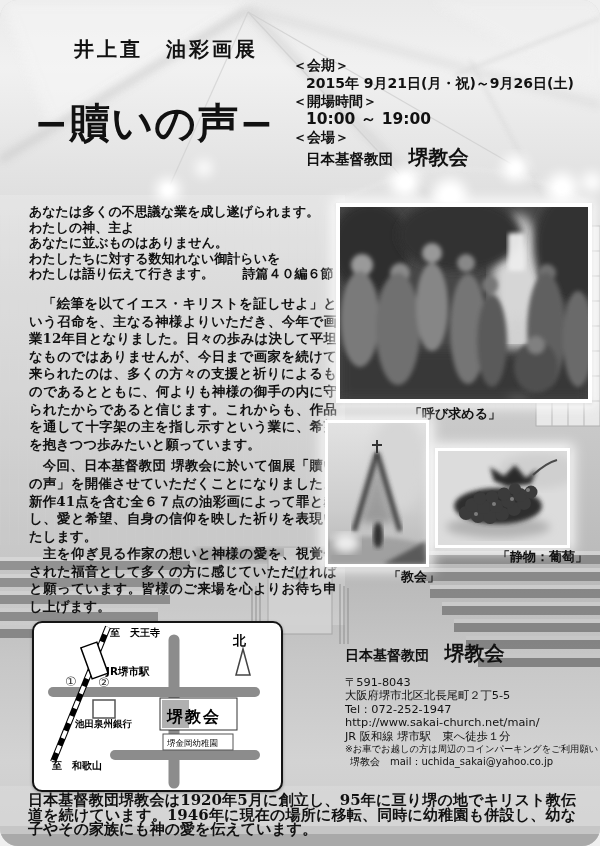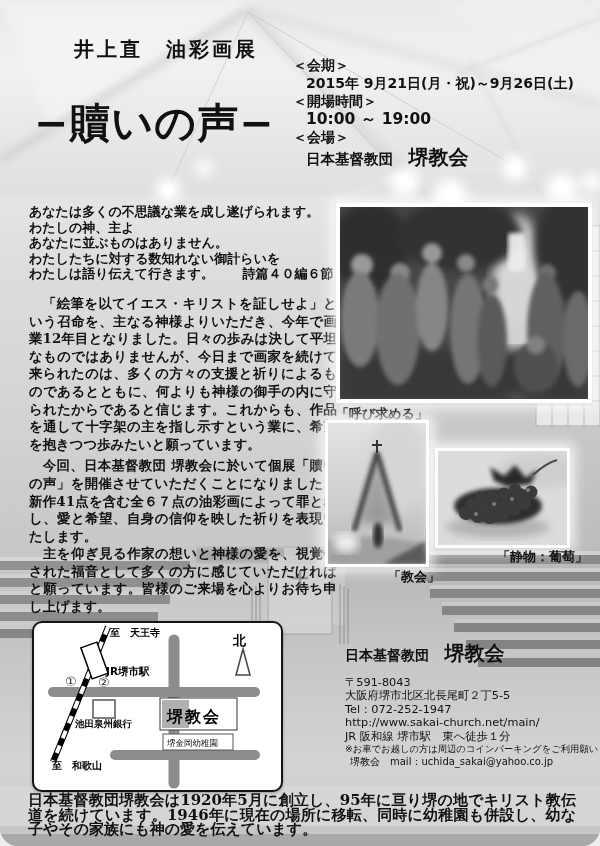--- a/index.html
+++ b/index.html
@@ -29,21 +29,21 @@
   .psalm .cite{margin-left:24px;}
   .para{margin:0;font-size:13.4px;font-weight:600;line-height:17.6px;text-align:justify;}
   .para.first{margin-top:13px;}
   .para.second{margin-top:4px;}
   
   .frame{background:#fff;box-shadow:0 0 12px 4px rgba(255,255,255,.9),0 1px 3px rgba(0,0,0,.25);line-height:0;}
   .f1{left:336px;top:203px;padding:4px;}
   .f2{left:325px;top:420px;padding:3px;}
   .f3{left:435px;top:448px;padding:3px;}
   .caption{font-size:13px;font-weight:600;white-space:nowrap;}
-  .c1{left:336px;top:405px;width:238px;text-align:left;}
+  .c1{left:336px;top:405px;width:238px;text-align:center;}
   .c2{left:388px;top:568px;}
   .c3{left:497px;top:548px;}
   
   .map{left:32px;top:621px;width:251px;height:171px;background:#fff;border:2px solid #151515;border-radius:10px;box-sizing:border-box;box-shadow:0 1px 3px rgba(0,0,0,.3);}
   .map svg{display:block;margin:0;}
   
   .venue{left:345px;top:640px;width:250px;font-family:"DejaVu Sans","Liberation Sans",sans-serif;}
   .v-head{font-weight:bold;white-space:nowrap;margin-bottom:9px;}
   .v-head .org{font-size:14px;}
   .v-head .name{font-size:20px;margin-left:10px;}

